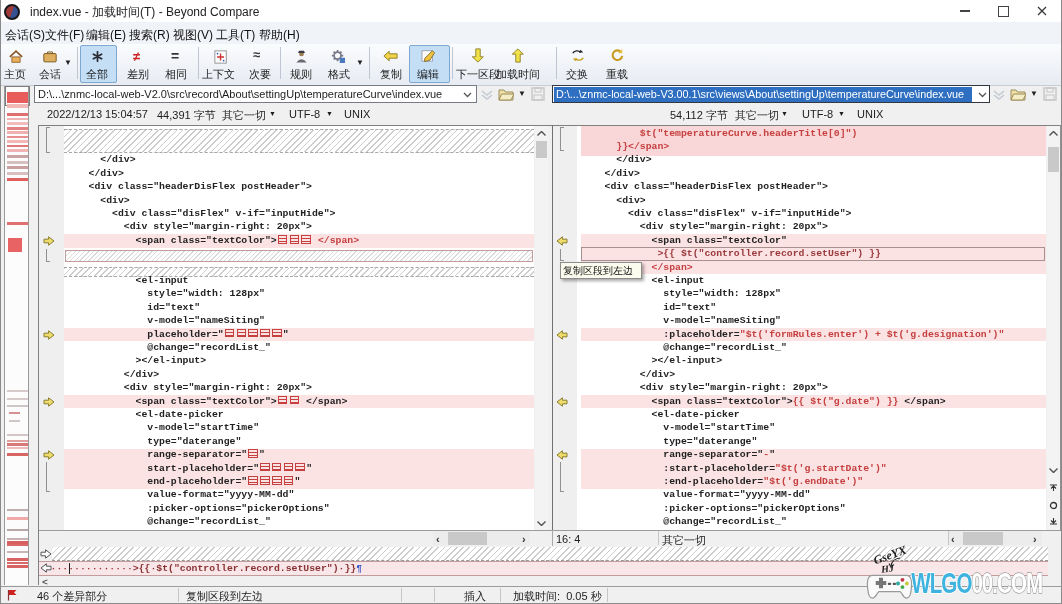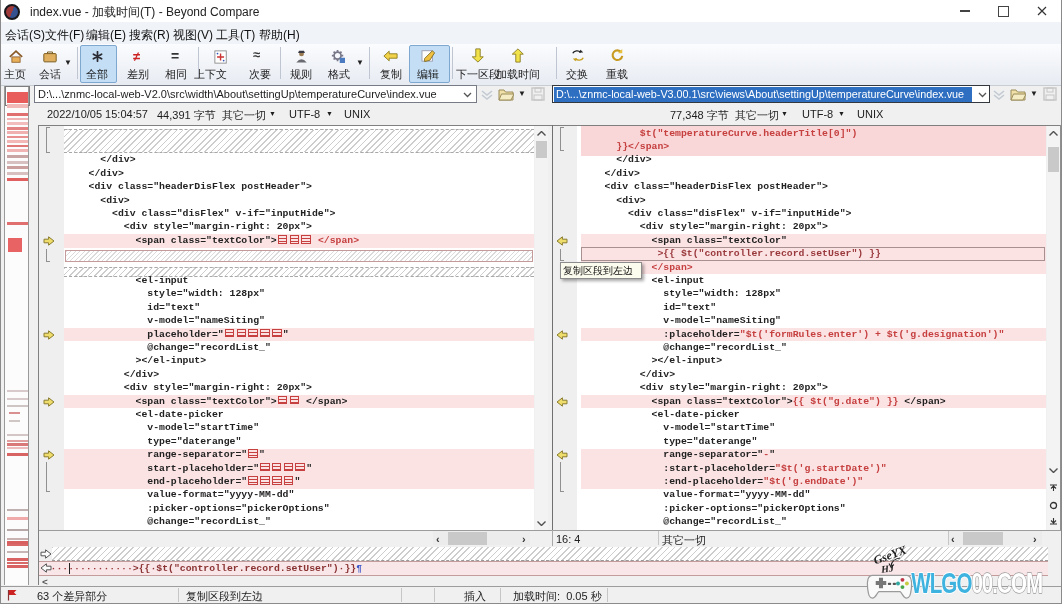--- a/index.html
+++ b/index.html
@@ -108,35 +108,35 @@
 <svg class="a" style="left:610px;top:48px" width="14" height="14" viewBox="0 0 16 16">
       <path d="M13 5 a5.5 5.5 0 1 0 1 4" fill="none" stroke="#c89a20" stroke-width="2.4"></path>
       <path d="M14 1 v5 h-5 z" fill="#e8c040"></path>
     </svg>
 
 <div class="a ui" style="left:4px;top:67px">主页</div>
 <div class="a ui" style="left:39px;top:67px">会话</div>
 <div class="a ui" style="left:86px;top:67px">全部</div>
 <div class="a ui" style="left:127px;top:67px">差别</div>
 <div class="a ui" style="left:165px;top:67px">相同</div>
-<div class="a ui" style="left:194px;top:67px">上下文</div>
+<div class="a ui" style="left:202px;top:67px">上下文</div>
 <div class="a ui" style="left:249px;top:67px">次要</div>
 <div class="a ui" style="left:290px;top:67px">规则</div>
 <div class="a ui" style="left:328px;top:67px">格式</div>
 <div class="a ui" style="left:380px;top:67px">复制</div>
 <div class="a ui" style="left:417px;top:67px">编辑</div>
 <div class="a ui" style="left:456px;top:67px">下一区段</div>
 <div class="a ui" style="left:496px;top:67px">加载时间</div>
 <div class="a ui" style="left:566px;top:67px">交换</div>
 <div class="a ui" style="left:606px;top:67px">重载</div>
 </div>
 
 <div id="pathrow">
 <div class="a" style="left:34px;top:85px;width:443px;height:18px;background:#fff;border:1px solid #767b85;box-sizing:border-box"></div>
-<div class="a ui" style="left:38px;top:88px;font-size:11px">D:\...\znmc-local-web-V2.0\src\width\About\settingUp\temperatureCurve\index.vue</div>
+<div class="a ui" style="left:38px;top:88px;font-size:11px">D:\...\znmc-local-web-V2.0\src\record\About\settingUp\temperatureCurve\index.vue</div>
 <svg class="a" style="left:463px;top:92px" width="9" height="6">
       <path d="M1 1 L4.5 4.5 L8 1" fill="none" stroke="#555" stroke-width="1.3"></path>
     </svg>
 <svg class="a" style="left:481px;top:89px" width="12" height="12">
       <path d="M1 2 l5 4 5 -4 M1 6 l5 4 5 -4" fill="none" stroke="#c2cad2" stroke-width="1.6"></path>
     </svg>
 <svg class="a" style="left:498px;top:87px" width="16" height="14">
       <path d="M1 3 h5 l1.5 2 H15 v8 H1 z" fill="#f0e0a8" stroke="#9a8c5a" stroke-width="1"></path>
       <path d="M1 13 L3.5 7 H16 L13 13 z" fill="#f6ecc4" stroke="#9a8c5a" stroke-width="1"></path>
     </svg>
@@ -161,29 +161,29 @@
       <path d="M1 13 L3.5 7 H16 L13 13 z" fill="#f6ecc4" stroke="#9a8c5a" stroke-width="1"></path>
     </svg>
 <div class="a" style="left:1030px;top:89px;font-size:8px;color:#222">▼</div>
 <svg class="a" style="left:1043px;top:87px" width="14" height="14">
       <rect x="1" y="1" width="12" height="12" fill="none" stroke="#c6c6c6" stroke-width="1.4"></rect>
       <rect x="4" y="1" width="6" height="4" fill="none" stroke="#c6c6c6" stroke-width="1"></rect>
       <rect x="3" y="8" width="8" height="5" fill="none" stroke="#c6c6c6" stroke-width="1"></rect>
     </svg>
 </div>
 
-<div class="a ui" style="left:47px;top:108px">2022/10/05 15:04:57</div>
+<div class="a ui" style="left:47px;top:108px">2022/12/13 15:04:57</div>
 <div class="a ui" style="left:157px;top:108px">44,391 字节</div>
 <div class="a ui" style="left:222px;top:108px">其它一切</div>
 <div class="a ui" style="left:269px;top:110px;font-size:7px">▼</div>
 <div class="a ui" style="left:289px;top:108px">UTF-8</div>
 <div class="a ui" style="left:326px;top:110px;font-size:7px">▼</div>
 <div class="a ui" style="left:344px;top:108px">UNIX</div>
 <div class="a ui" style="left:560px;top:124px">2022/12/19 10:27:49</div>
-<div class="a ui" style="left:670px;top:108px">77,348 字节</div>
+<div class="a ui" style="left:670px;top:108px">54,112 字节</div>
 <div class="a ui" style="left:735px;top:108px">其它一切</div>
 <div class="a ui" style="left:781px;top:110px;font-size:7px">▼</div>
 <div class="a ui" style="left:802px;top:108px">UTF-8</div>
 <div class="a ui" style="left:838px;top:110px;font-size:7px">▼</div>
 <div class="a ui" style="left:857px;top:108px">UNIX</div>
 
 <div id="map" class="a" style="left:4px;top:86px;width:25px;height:499px;background:#fcfcfc;border-left:1px solid #9a9a9a;border-right:1px solid #9a9a9a;box-sizing:border-box">
 <div style="position:absolute;left:0px;top:0px;width:23px;height:18px;border:1px solid #7d7d7d"></div>
 <div class="mark" style="top:6px;height:11px;background:#e85c5c"></div>
 <div class="mark" style="top:18px;height:4px;background:#f2b9b9"></div>
@@ -434,21 +434,21 @@
 <div class="a mono" style="left:50.5px;top:562.8px;color:#9a3434">··············<span style="color:#8b3333">&gt;{{·$t("controller.record.setUser")·}}</span><span style="color:#3a55c8">¶</span></div>
 <div class="a" style="left:68.9px;top:562.5px;width:1px;height:11px;background:#222"></div>
 <div class="a mono" style="left:42px;top:576.5px;color:#555">&lt;</div>
 <div class="a" style="left:0px;top:585.5px;width:1062px;height:18.5px;background:#f0f0f0;border-top:1px solid #9c9c9c;box-sizing:border-box"></div>
 <div class="a" style="left:7px;top:589px;width:11px;height:12px">
       <svg width="11" height="12">
         <path d="M1.5 11.5 V1" stroke="#883333" stroke-width="1.2"></path>
         <path d="M2 1 h7.5 L7 3.5 L9.5 6 H2 z" fill="#cc2222"></path>
       </svg>
     </div>
-<div class="a ui" style="left:37px;top:589px">63 个差异部分</div>
+<div class="a ui" style="left:37px;top:589px">46 个差异部分</div>
 <div class="a ui" style="left:186px;top:589px">复制区段到左边</div>
 <div class="a ui" style="left:464px;top:589px">插入</div>
 <div class="a ui" style="left:513px;top:589px">加载时间:&nbsp;&nbsp;0.05 秒</div>
 <div class="a" style="left:178px;top:588px;width:1px;height:14px;background:#c6c6c6"></div>
 <div class="a" style="left:401px;top:588px;width:1px;height:14px;background:#c6c6c6"></div>
 <div class="a" style="left:434px;top:588px;width:1px;height:14px;background:#c6c6c6"></div>
 <div class="a" style="left:500px;top:588px;width:1px;height:14px;background:#c6c6c6"></div>
 <div class="a" style="left:607px;top:588px;width:1px;height:14px;background:#c6c6c6"></div>
 <div class="a" style="left:0px;top:0px;width:1px;height:604px;background:#8a8a8a"></div>
 <div class="a" style="left:1061px;top:0px;width:1px;height:604px;background:#8a8a8a"></div>

